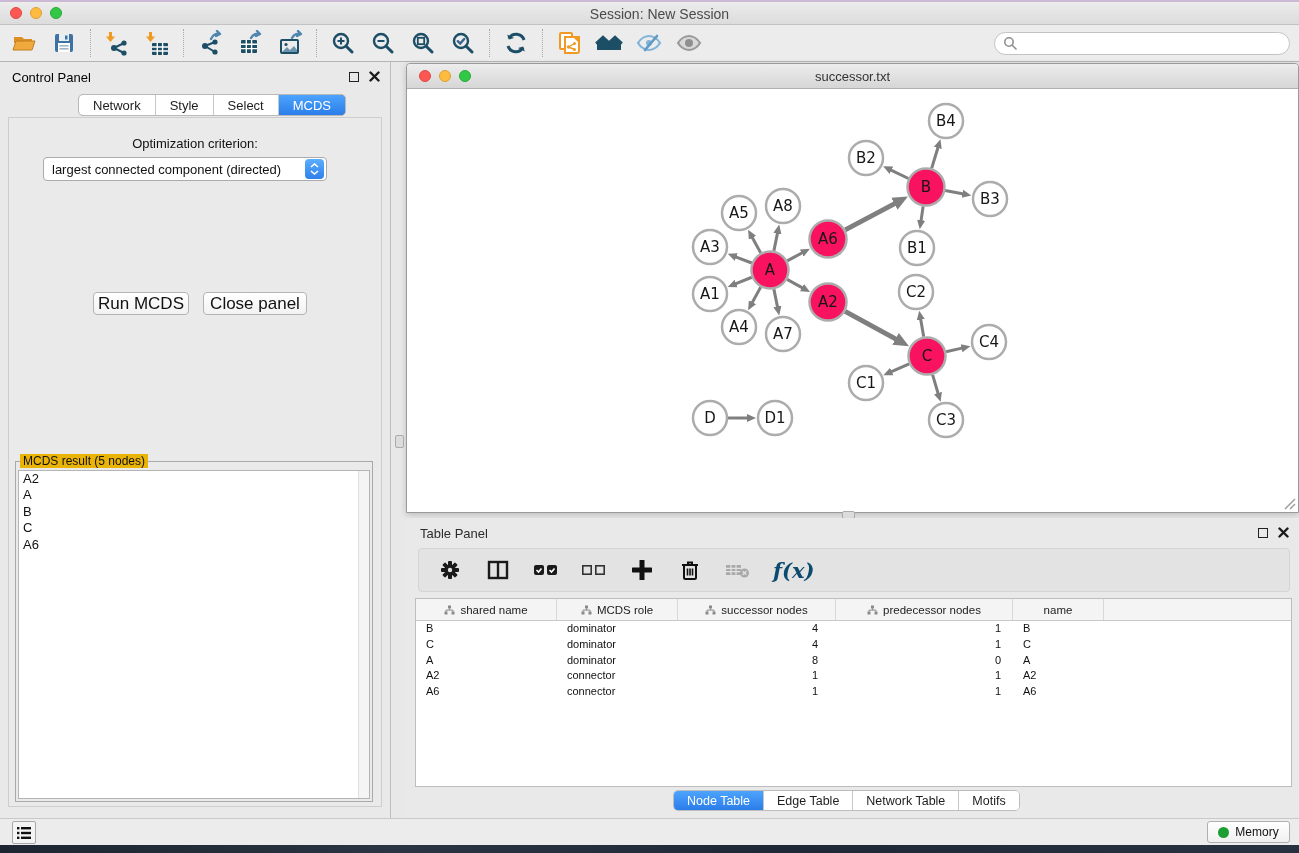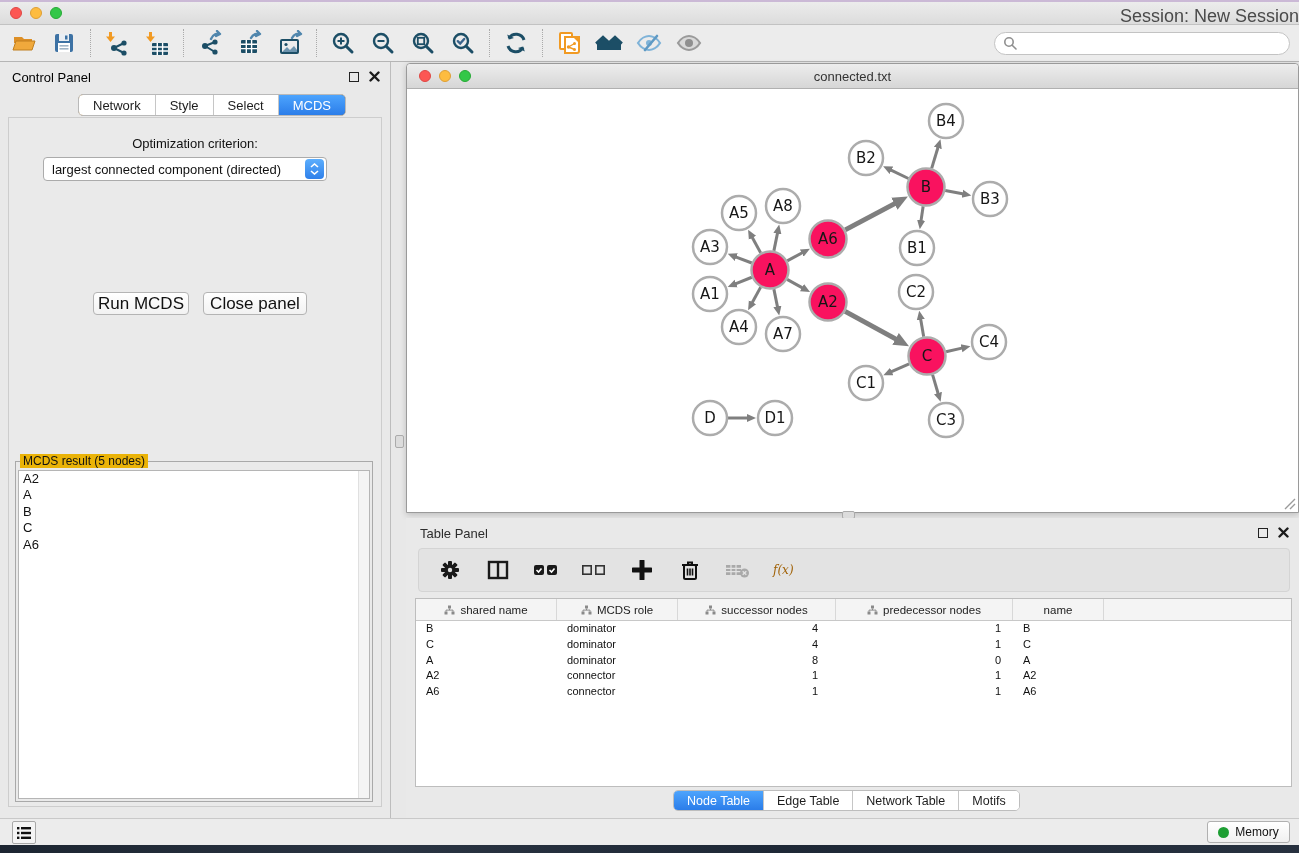--- a/index.html
+++ b/index.html
@@ -10,22 +10,22 @@
 
   
   .wall-top { position:absolute; left:0; top:0; width:100%; height:2px; background:#cbb9d6; }
   .titlebar { position:absolute; left:0; top:2px; width:100%; height:23px;
               background:linear-gradient(#ececec,#dcdcdc); border-bottom:1px solid #c2c2c2; }
   .traffic { position:absolute; left:10px; top:5px; display:flex; gap:8px; }
   .tl { width:12px; height:12px; border-radius:50%; display:inline-block; }
   .tl.red    { background:#fc5753; border:1px solid #df4744; }
   .tl.yellow { background:#fdbc40; border:1px solid #de9f34; }
   .tl.green  { background:#33c748; border:1px solid #27aa35; }
-  .app-title { position:absolute; left:0; right:0; top:4px; text-align:right;
-               font-size:18px; color:#4a4a4a;padding-left:20px; }
+  .app-title { position:absolute; left:0; right:0; top:4px; text-align:center;
+               font-size:14px; color:#4a4a4a;padding-left:20px; }
 
   
   .toolbar { position:absolute; left:0; top:25px; width:100%; height:37px; background:#ececec;
              border-bottom:1px solid #b5b5b5; display:flex; align-items:center; padding-left:4px; }
   .tbtn { width:40px; height:30px; display:flex; align-items:center; justify-content:center; cursor:default; }
   .sep { width:0; height:28px; border-left:1px dotted #aaa; margin:0 6px; }
   .search { margin-left:auto; margin-right:9px; width:296px; height:23px; background:#fff;
             border:1px solid #c3c3c3; border-radius:12px; display:flex; align-items:center; padding:0 8px; }
   .search input { border:none; outline:none; flex:1; font-size:12px; height:18px; background:transparent; }
 
@@ -82,21 +82,21 @@
   .grip-h { left:842px; top:449px; width:13px; height:8px; }
 
   
   .table-panel { position:absolute; left:406px; top:456px; width:893px; height:300px; background:#e9e9e9; }
   .tp-head { position:absolute; left:0; top:6px; width:100%; height:20px; }
   .tp-title { position:absolute; left:14px; top:2px; font-size:13px; color:#2d2d2d; }
   .tp-toolbar { position:absolute; left:12px; right:9px; top:30px; height:44px; background:#e3e3e3;
                 border:1px solid #d4d4d4; border-radius:4px; display:flex; align-items:center;
                 gap:22px; padding-left:18px; }
   .tp-ic { display:flex; align-items:center; justify-content:center; width:26px; height:26px; }
-  .fx { font-family:"DejaVu Serif","Liberation Serif",serif; font-style:italic; font-size:12px; color:#a16207; }
+  .fx { font-family:"DejaVu Serif","Liberation Serif",serif; font-style:italic; font-size:21px; color:#0c4a6e;font-weight:bold; }
 
   .dtable { position:absolute; left:9px; right:7px; top:80px; height:189px; background:#fff;
             border:1px solid #bdbdbd; overflow:hidden; }
   .thead { display:grid; height:22px; background:#f4f4f4; border-bottom:1px solid #c8c8c8; }
   .th { display:flex; align-items:center; justify-content:center; gap:5px; font-size:11.5px; color:#222;
         border-right:1px solid #d8d8d8; overflow:hidden; }
   .th.filler { border-right:none; }
   .tr { display:grid; height:15.8px; }
   .td { font-size:11px; color:#111; line-height:15.8px; white-space:nowrap; overflow:hidden; }
   .td.align-left  { padding-left:10px; text-align:left; }
@@ -348,21 +348,21 @@
       </div>
     </section>
 
     <section class="net-window">
       <div class="net-titlebar">
         <div class="traffic">
           <span class="tl red"></span>
           <span class="tl yellow"></span>
           <span class="tl green"></span>
         </div>
-        <div class="net-title">connected.txt</div>
+        <div class="net-title">successor.txt</div>
       </div>
       <div class="net-canvas">
         <svg width="889" height="423" viewBox="0 0 889 423">
           <defs>
             <marker id="arrow" viewBox="0 0 10 10" refX="1.5" refY="5" markerWidth="3.4" markerHeight="3.4" orient="auto-start-reverse">
               <path d="M0 1 L9 5 L0 9 z" fill="#7f7f7f"></path>
             </marker>
           </defs>
           <g id="edges-layer">
               <line x1="344.79195071261006" y1="174.02024777316717" x2="327.8843340260996" y2="167.53899471000486" stroke="#7f7f7f" stroke-width="3" marker-end="url(#arrow)"></line>

